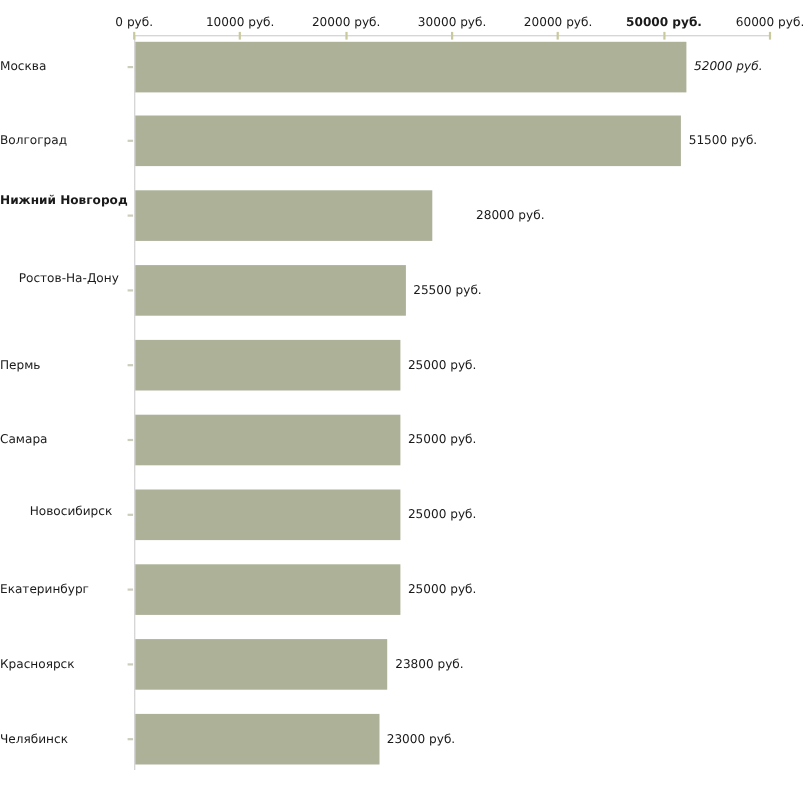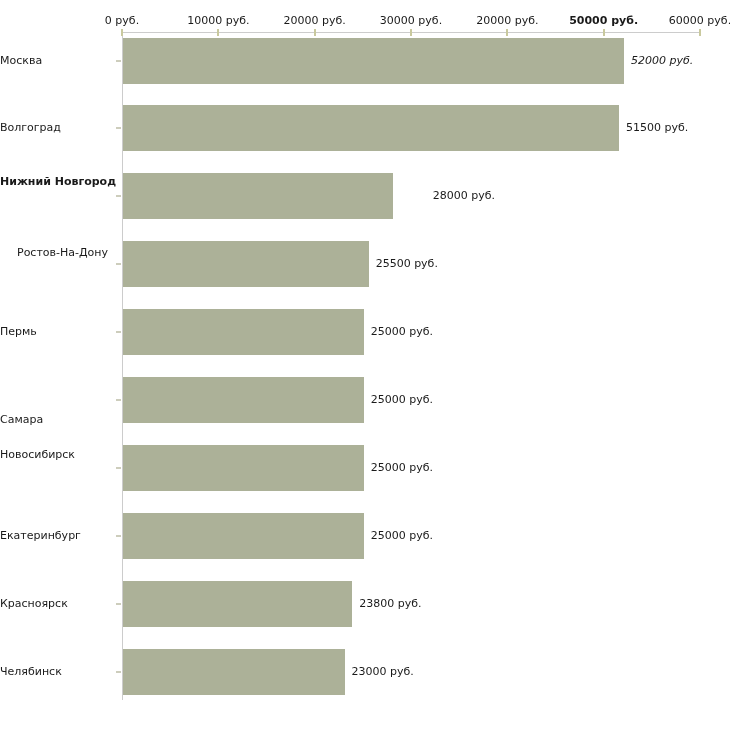--- a/index.html
+++ b/index.html
@@ -55,25 +55,25 @@
       <div class="bar" style="top: 173.3px; width: 269.733px; background: rgb(172, 177, 152);"></div>
       <div class="val" style="left: 399.733px; top: 189.3px; margin-left: 33px;">28000 руб.</div>
       <div class="cat" style="top: 246px; padding-left: 17px;">Ростов-На-Дону</div>
       <div class="ltick" style="left: 116px; top: 263.2px; background: rgb(205, 205, 188);"></div>
       <div class="bar" style="top: 241.2px; width: 245.65px; background: rgb(172, 177, 152);"></div>
       <div class="val" style="left: 375.65px; top: 257.2px;">25500 руб.</div>
       <div class="cat" style="top: 325.1px;">Пермь</div>
       <div class="ltick" style="left: 116px; top: 331.1px; background: rgb(205, 205, 188);"></div>
       <div class="bar" style="top: 309.1px; width: 240.833px; background: rgb(172, 177, 152);"></div>
       <div class="val" style="left: 370.833px; top: 325.1px;">25000 руб.</div>
-      <div class="cat" style="top: 393px; margin-top: 20px;">Самара</div>
+      <div class="cat" style="top: 393px;">Самара</div>
       <div class="ltick" style="left: 116px; top: 399px; background: rgb(205, 205, 188);"></div>
       <div class="bar" style="top: 377px; width: 240.833px; background: rgb(172, 177, 152);"></div>
       <div class="val" style="left: 370.833px; top: 393px;">25000 руб.</div>
-      <div class="cat" style="top: 448px;">Новосибирск</div>
+      <div class="cat" style="top: 458px; padding-left: 27px;">Новосибирск</div>
       <div class="ltick" style="left: 116px; top: 466.9px; background: rgb(205, 205, 188);"></div>
       <div class="bar" style="top: 444.9px; width: 240.833px; background: rgb(172, 177, 152);"></div>
       <div class="val" style="left: 370.833px; top: 460.9px;">25000 руб.</div>
       <div class="cat" style="top: 528.8px;">Екатеринбург</div>
       <div class="ltick" style="left: 116px; top: 534.8px; background: rgb(205, 205, 188);"></div>
       <div class="bar" style="top: 512.8px; width: 240.833px; background: rgb(172, 177, 152);"></div>
       <div class="val" style="left: 370.833px; top: 528.8px;">25000 руб.</div>
       <div class="cat" style="top: 596.7px;">Красноярск</div>
       <div class="ltick" style="left: 116px; top: 602.7px; background: rgb(205, 205, 188);"></div>
       <div class="bar" style="top: 580.7px; width: 229.273px; background: rgb(172, 177, 152);"></div>

